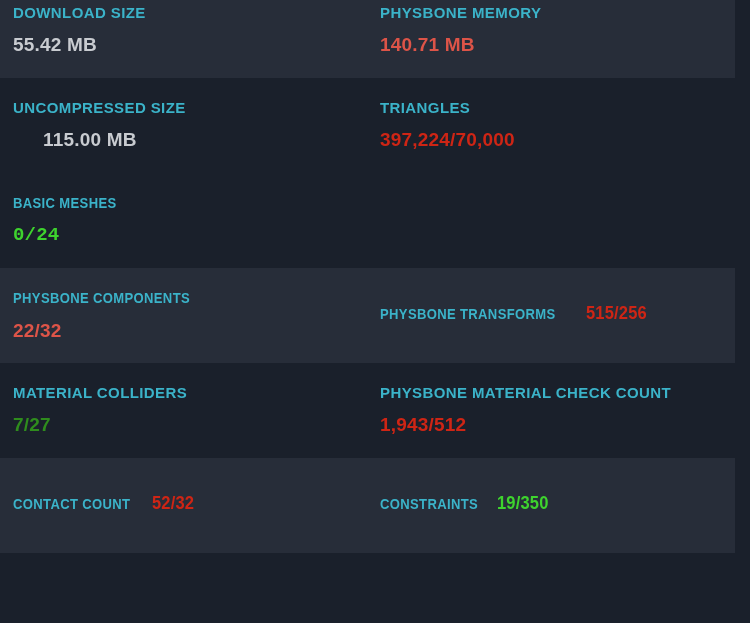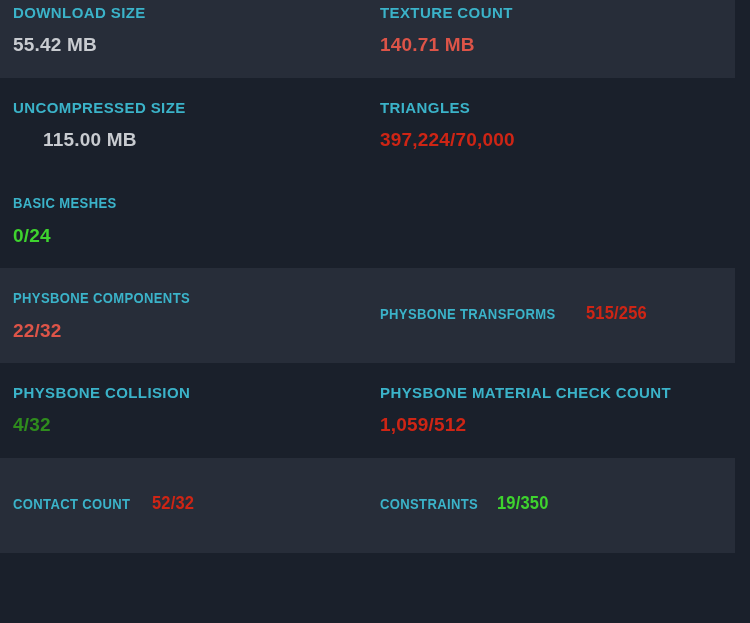--- a/index.html
+++ b/index.html
@@ -60,58 +60,58 @@
 </head>
 <body>
 
 <div class="stats-panel">
     <div class="stat-row lit">
     <div class="stat-cell col-left">
       <div class="stat-label">DOWNLOAD SIZE</div>
       <div class="stat-value" style="color: rgb(200, 203, 208);">55.42 MB</div>
     </div>
     <div class="stat-cell col-right">
-      <div class="stat-label">TEXTURE COUNT</div>
+      <div class="stat-label">PHYSBONE MEMORY</div>
       <div class="stat-value" style="color: rgb(221, 84, 72);">140.71 MB</div>
     </div>
   </div>
     <div class="stat-row">
     <div class="stat-cell col-left">
       <div class="stat-label">UNCOMPRESSED SIZE</div>
       <div class="stat-value" style="color: rgb(200, 203, 208); margin-left: 30px;">115.00 MB</div>
     </div>
     <div class="stat-cell col-right">
       <div class="stat-label">TRIANGLES</div>
       <div class="stat-value" style="color: rgb(206, 37, 21);">397,224/70,000</div>
     </div>
   </div>
     <div class="stat-row">
     <div class="stat-cell col-left">
       <div class="stat-label cond">BASIC MESHES</div>
-      <div class="stat-value" style="color: rgb(62, 211, 46);">0/24</div>
+      <div class="stat-value" style="color: rgb(62, 211, 46); font-family: Liberation Mono, monospace;">0/24</div>
     </div>
   </div>
     <div class="stat-row lit">
     <div class="stat-cell col-left">
       <div class="stat-label cond">PHYSBONE COMPONENTS</div>
       <div class="stat-value" style="color: rgb(221, 84, 72);">22/32</div>
     </div>
     <div class="stat-cell col-right">
       <div class="stat-label cond">PHYSBONE TRANSFORMS</div>
       <div class="stat-value cond" style="color: rgb(206, 37, 21);">515/256</div>
     </div>
   </div>
     <div class="stat-row">
     <div class="stat-cell col-left">
-      <div class="stat-label">PHYSBONE COLLISION</div>
-      <div class="stat-value" style="color: rgb(47, 140, 29);">4/32</div>
+      <div class="stat-label">MATERIAL COLLIDERS</div>
+      <div class="stat-value" style="color: rgb(47, 140, 29);">7/27</div>
     </div>
     <div class="stat-cell col-right">
       <div class="stat-label">PHYSBONE MATERIAL CHECK COUNT</div>
-      <div class="stat-value" style="color: rgb(206, 37, 21);">1,059/512</div>
+      <div class="stat-value" style="color: rgb(206, 37, 21);">1,943/512</div>
     </div>
   </div>
     <div class="stat-row lit">
     <div class="stat-cell col-left">
       <div class="stat-label cond">CONTACT COUNT</div>
       <div class="stat-value cond" style="color: rgb(206, 37, 21);">52/32</div>
     </div>
     <div class="stat-cell col-right">
       <div class="stat-label cond">CONSTRAINTS</div>
       <div class="stat-value cond" style="color: rgb(62, 211, 46);">19/350</div>

